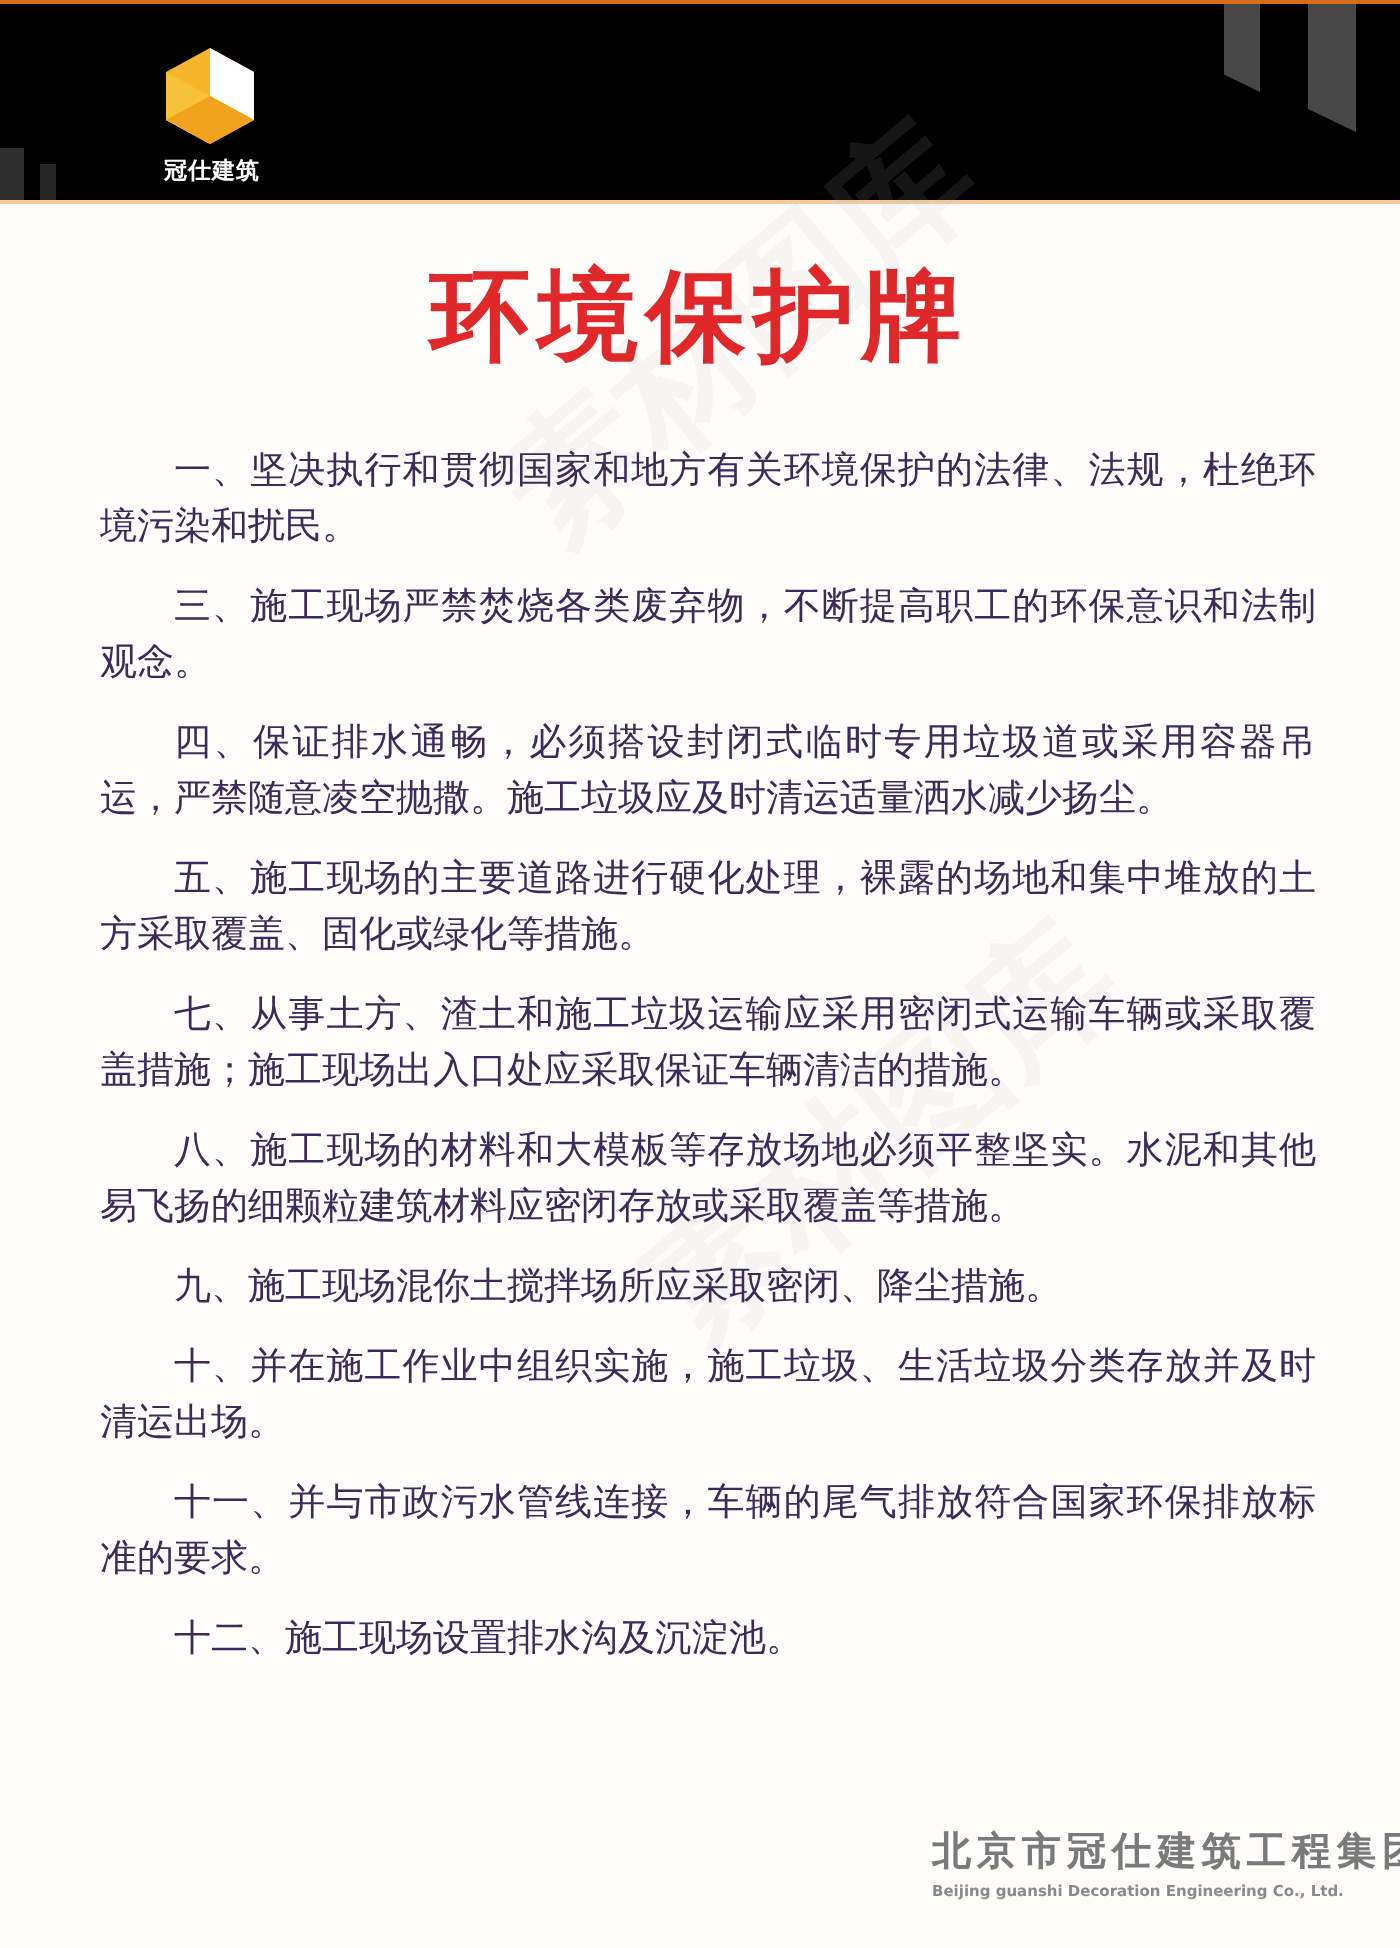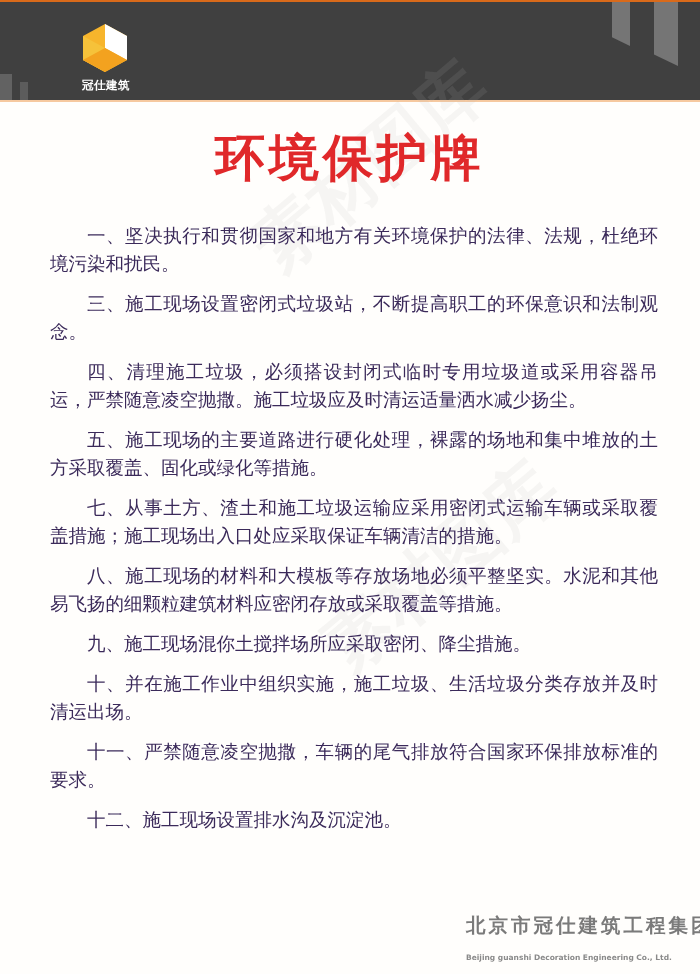--- a/index.html
+++ b/index.html
@@ -4,21 +4,21 @@
 <style>
   html, body { margin: 0; padding: 0; }
   body {
     width: 700px; height: 974px; overflow: hidden;
     background: #fffefc;
     font-family: "DejaVu Sans", "Liberation Sans", sans-serif;
     position: relative;
   }
   .banner {
     position: absolute; left: 0; top: 0; width: 700px; height: 100px;
-    background: #404040;
+    background: #000000;
     border-top: 2px solid #d96a1a;
     box-sizing: border-box;
     overflow: hidden;
   }
   .banner-bottom-line {
     position: absolute; left: 0; top: 100px; width: 700px; height: 2px;
     background: #f6c9a0;
   }
   .stripe { position: absolute; background: rgba(255,255,255,0.28); }
   .stripe.r1 { left: 612px; top: 0; width: 18px; height: 44px; clip-path: polygon(0 0,100% 0,100% 100%,0 80%); }
@@ -45,21 +45,21 @@
   .content p {
     margin: 12px 0 5px 0; text-indent: 37px; text-align: justify;
   }
   .footer {
     position: absolute; left: 466px; top: 912px; width: 216px; text-align: right;
   }
   .footer-cn {
     color: #7a7a7a; font-size: 19.5px; font-weight: bold; letter-spacing: 3px; white-space: nowrap;
   }
   .footer-en {
-    color: #8a8a8a; font-size: 7.5px; font-weight: bold; margin-top: 14px; white-space: nowrap; text-align: right; padding-right: 16px;
+    color: #8a8a8a; font-size: 7.5px; font-weight: bold; margin-top: 2px; white-space: nowrap; text-align: right; padding-right: 16px;
   }
   .watermark {
     position: absolute; color: rgba(180,180,180,0.12); font-size: 70px; font-weight: bold;
     transform: rotate(-40deg); pointer-events: none;
   }
 </style>
 </head>
 <body>
 
 <div class="banner">
@@ -79,28 +79,28 @@
 </div>
 <div class="banner-bottom-line"></div>
 
 <div class="watermark" style="left:230px;top:120px;">素材图库</div>
 <div class="watermark" style="left:300px;top:520px;">素材图库</div>
 
 <h1 class="title" style="margin:0;">环境保护牌</h1>
 
 <div class="content">
   <p>一、坚决执行和贯彻国家和地方有关环境保护的法律、法规，杜绝环境污染和扰民。</p>
-  <p>三、施工现场设置密闭式垃圾站，不断提高职工的环保意识和法制观念。</p>
-  <p>四、清理施工垃圾，必须搭设封闭式临时专用垃圾道或采用容器吊运，严禁随意凌空抛撒。施工垃圾应及时清运适量洒水减少扬尘。</p>
+  <p>三、施工现场严禁焚烧各类废弃物，不断提高职工的环保意识和法制观念。</p>
+  <p>四、保证排水通畅，必须搭设封闭式临时专用垃圾道或采用容器吊运，严禁随意凌空抛撒。施工垃圾应及时清运适量洒水减少扬尘。</p>
   <p>五、施工现场的主要道路进行硬化处理，裸露的场地和集中堆放的土方采取覆盖、固化或绿化等措施。</p>
   <p>七、从事土方、渣土和施工垃圾运输应采用密闭式运输车辆或采取覆盖措施；施工现场出入口处应采取保证车辆清洁的措施。</p>
   <p>八、施工现场的材料和大模板等存放场地必须平整坚实。水泥和其他易飞扬的细颗粒建筑材料应密闭存放或采取覆盖等措施。</p>
   <p>九、施工现场混你土搅拌场所应采取密闭、降尘措施。</p>
   <p>十、并在施工作业中组织实施，施工垃圾、生活垃圾分类存放并及时清运出场。</p>
-  <p>十一、严禁随意凌空抛撒，车辆的尾气排放符合国家环保排放标准的要求。</p>
+  <p>十一、并与市政污水管线连接，车辆的尾气排放符合国家环保排放标准的要求。</p>
   <p>十二、施工现场设置排水沟及沉淀池。</p>
 
 </div>
 
 <div class="footer">
   <div class="footer-cn">北京市冠仕建筑工程集团</div>
   <div class="footer-en">Beijing guanshi Decoration Engineering Co., Ltd.</div>
 </div>
 
 </body></html>

